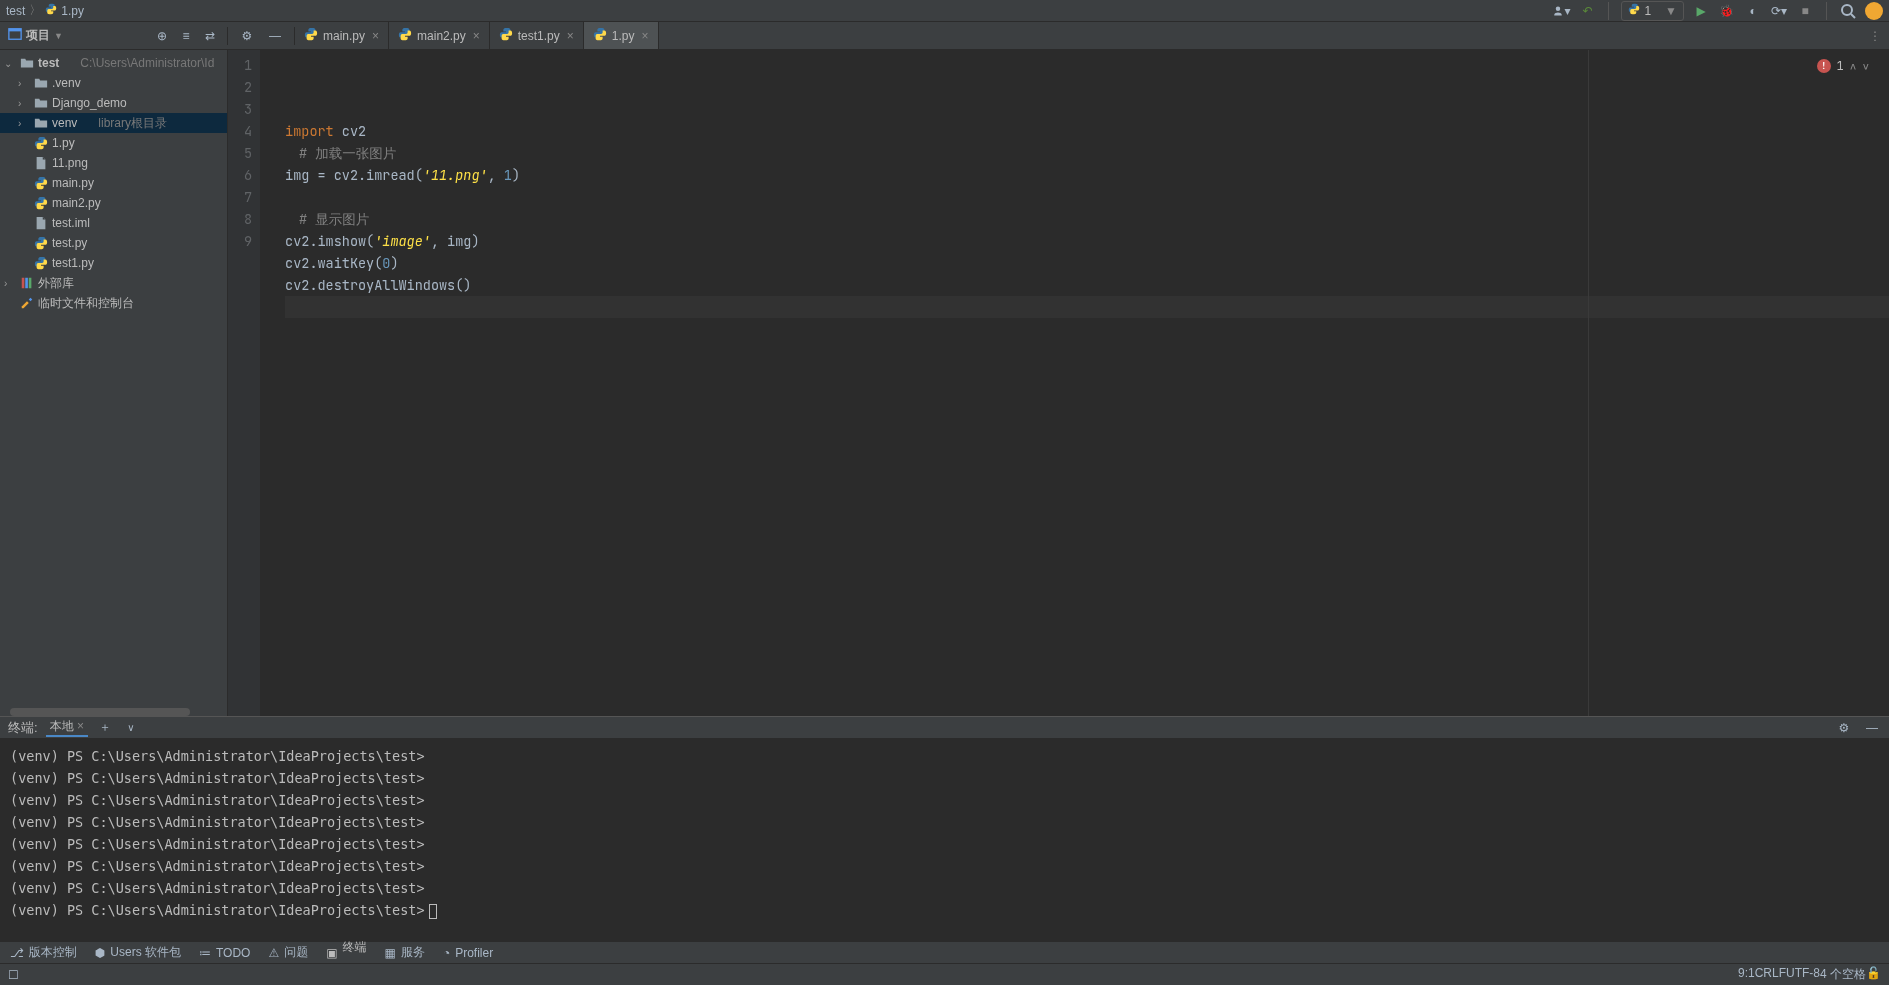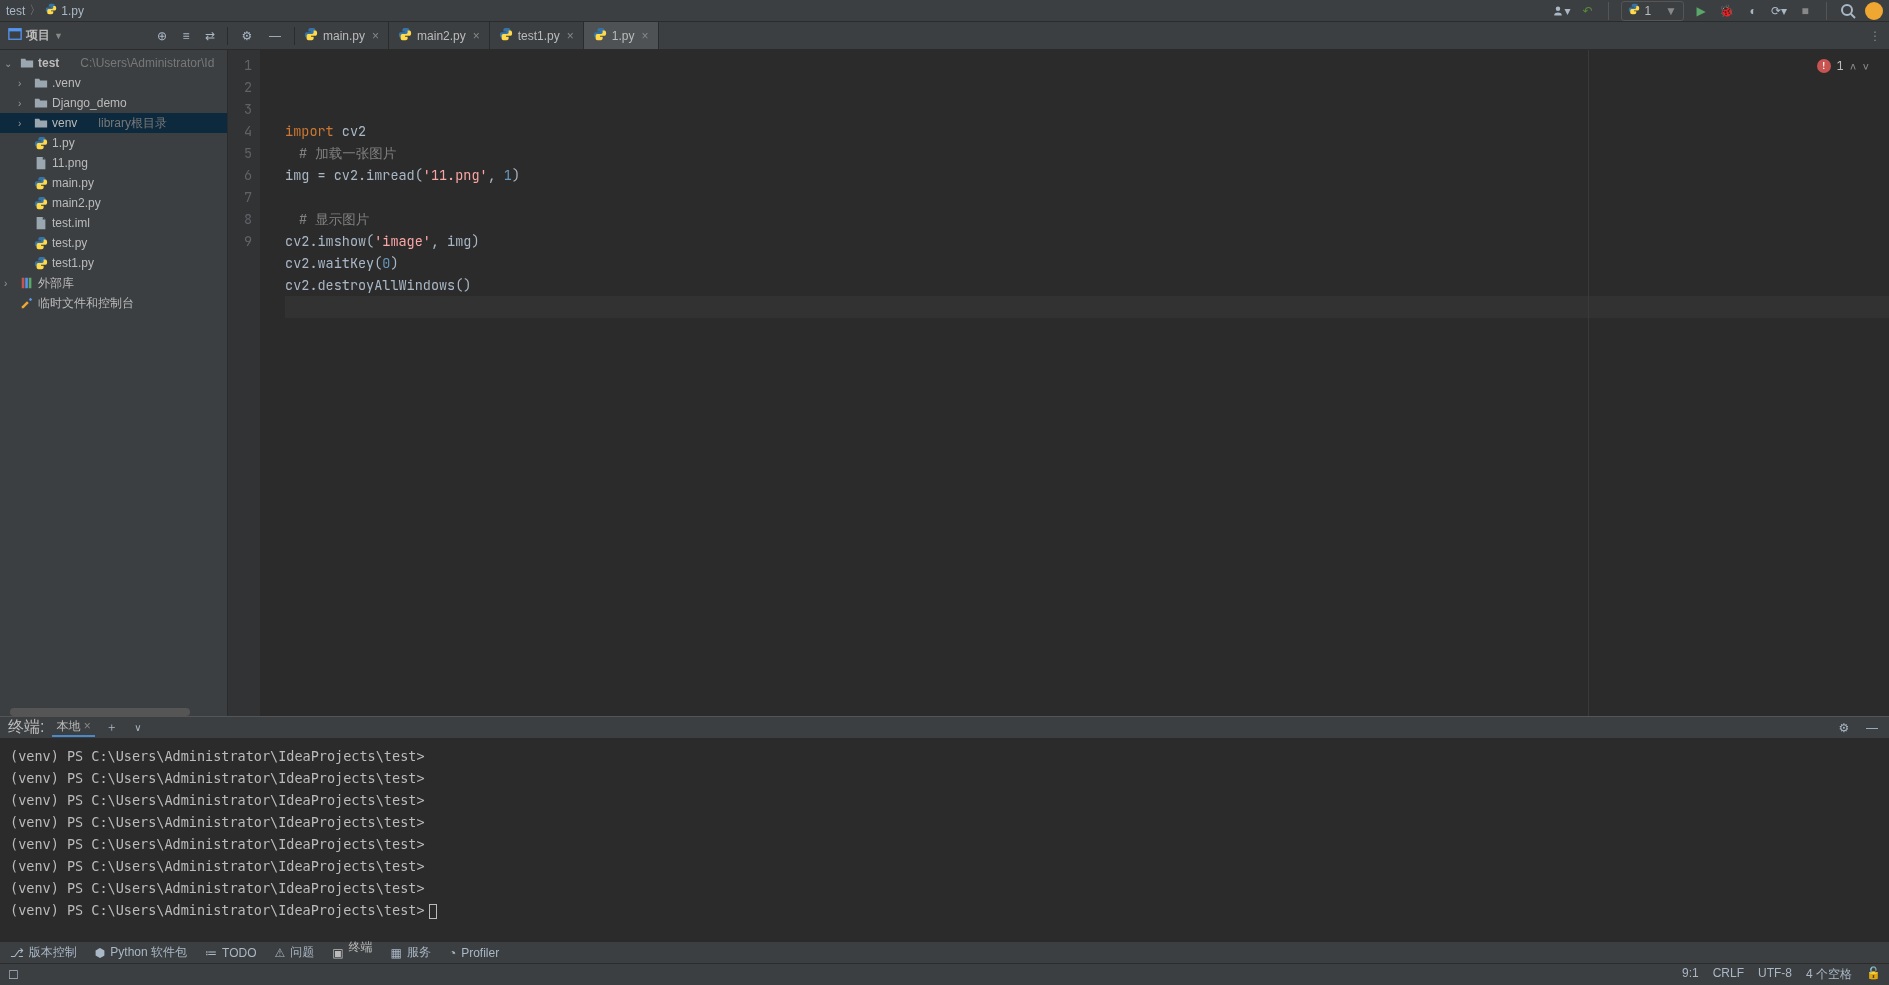--- a/index.html
+++ b/index.html
@@ -68,41 +68,41 @@
 .tree-row .tree-suffix { color: #787878; margin-left: 18px; }
 .indent0 { padding-left: 4px; }
 .indent1 { padding-left: 18px; }
 .editor-pane { flex: 1; display: flex; flex-direction: column; background: #2b2b2b; position: relative; }
 .code-area { flex: 1; display: flex; font-family: "JetBrains Mono","Consolas",monospace; font-size: 13.5px; overflow: hidden; position: relative; }
 .gutter-col { background: #313335; color: #606366; text-align: right; padding: 4px 8px 0 16px; line-height: 22px; user-select: none; border-right: 1px solid #2b2b2b; }
 .code-col { flex: 1; padding: 4px 0 0 24px; line-height: 22px; white-space: pre; color: #a9b7c6; position: relative; }
 .code-line { height: 22px; }
 .code-line.current { background: #323232; }
 .kw { color: #cc7832; }
-.str { color: #fca5a5; }
+.str { color: #fde047; font-style: italic; }
 .num { color: #6897bb; }
 .cmt { color: #808080; margin-left: 14px; }
 .fn { color: #a9b7c6; }
 .err-indicator { position: absolute; top: 8px; right: 20px; display: flex; align-items: center; gap: 6px; font-size: 12px; color: #bbbbbb; }
 .err-indicator .badge { width: 14px; height: 14px; border-radius: 50%; background: #c75450; display: flex; align-items: center; justify-content: center; color: #fff; font-size: 9px; font-weight: bold; }
 .err-indicator .caret { color: #888; cursor: pointer; font-size: 11px; }
 .right-gutter-line { position: absolute; right: 300px; top: 0; bottom: 0; width: 1px; background: #3a3a3a; }
 .terminal-panel { height: 225px; background: #2b2b2b; border-top: 1px solid #555; display: flex; flex-direction: column; }
 .terminal-header { height: 22px; background: #3c3f41; display: flex; align-items: center; padding: 0 8px; gap: 8px; border-bottom: 1px solid #2b2b2b; }
-.terminal-header .title { color: #bbbbbb; font-size: 16px; }
+.terminal-header .title { color: #bbbbbb; font-size: 13px; }
 .terminal-header .tab { color: #bbbbbb; padding: 0 4px; border-bottom: 2px solid #4a88c7; }
 .terminal-header .right-tools { margin-left: auto; display: flex; gap: 10px; }
 .terminal-body { flex: 1; padding: 6px 10px; font-family: "Consolas",monospace; font-size: 13.5px; line-height: 22px; color: #bbbbbb; overflow-y: auto; }
 .terminal-cursor { display: inline-block; width: 8px; height: 15px; border: 1px solid #bbbbbb; margin-left: 4px; vertical-align: middle; }
 .bottom-tabs { height: 22px; background: #3c3f41; display: flex; align-items: center; padding: 0 10px; gap: 18px; border-top: 1px solid #2b2b2b; font-size: 12px; }
 .bottom-tab { display: flex; align-items: center; gap: 5px; cursor: pointer; color: #a9b7c6; }
 .bottom-tab.active { color: #bbbbbb; }
 .bottom-tab .underline-terminal { border-bottom: 2px solid #4a88c7; padding-bottom: 9px; }
 .status-bar { height: 22px; background: #3c3f41; display: flex; align-items: center; padding: 0 8px; font-size: 12px; color: #a9b7c6; border-top: 1px solid #2b2b2b; }
-.status-bar .right { margin-left: auto; display: flex; gap: 14px; }
+.status-bar .right { margin-left: auto; display: flex; }
 .folder-svg { fill: #9aa7b0; }
 .py-svg { width: 14px; height: 14px; }
 .scroll-thumb { position: absolute; bottom: 0; left: 10px; width: 180px; height: 8px; background: #555; border-radius: 4px; }
 </style>
 </head>
 <body>
 
 <div class="top-bar">
   <div class="breadcrumb">
     <span>test</span>
@@ -384,21 +384,21 @@
     </div>
 </div>
 
 <div class="bottom-tabs">
   <div class="bottom-tab">
       <span>⎇</span>
       <span>版本控制</span>
     </div>
   <div class="bottom-tab">
       <span>⬢</span>
-      <span>Python 软件包</span>
+      <span>Users 软件包</span>
     </div>
   <div class="bottom-tab">
       <span>≔</span>
       <span>TODO</span>
     </div>
   <div class="bottom-tab">
       <span>⚠</span>
       <span>问题</span>
     </div>
   <div class="bottom-tab active">

